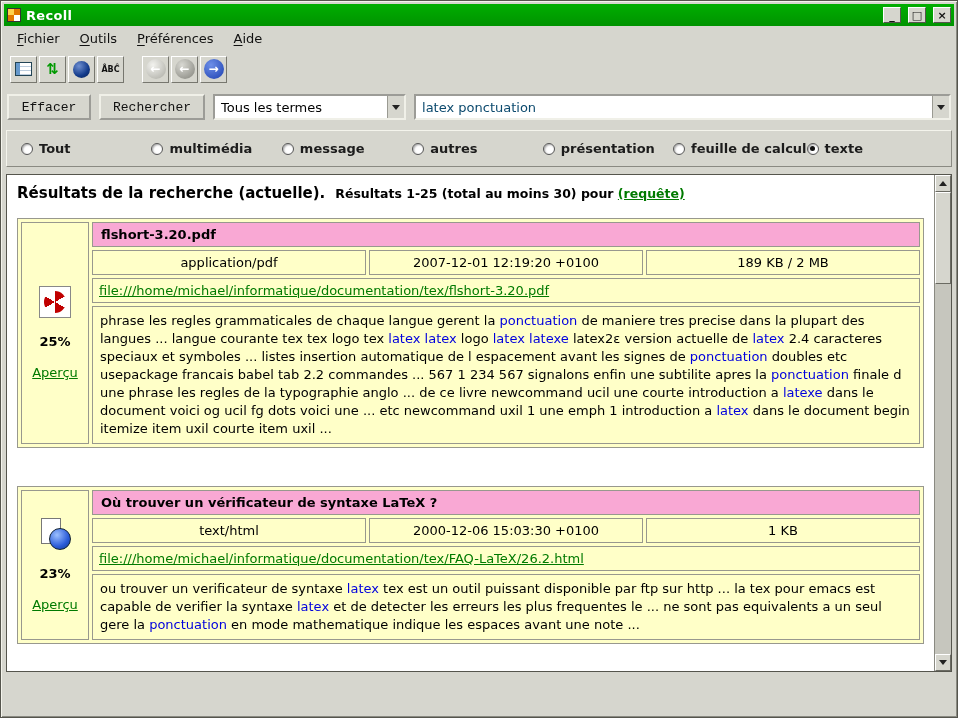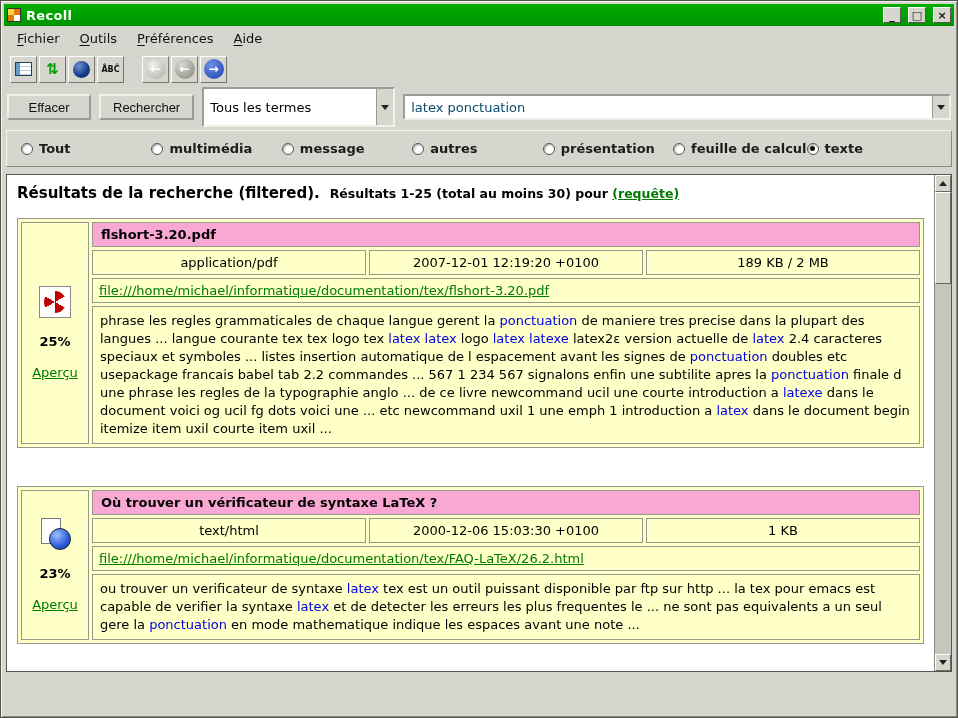--- a/index.html
+++ b/index.html
@@ -40,22 +40,22 @@
   .ic-abc { font-size:8px; font-weight:bold; color:#111; }
   .circle-ic { width:20px; height:20px; border-radius:50%; display:flex; align-items:center;
                justify-content:center; color:#fff; font-size:12px; font-weight:bold; line-height:1; }
   .c-light { background:radial-gradient(circle at 35% 30%, #f2f2ee, #aaaaa2); }
   .c-gray  { background:radial-gradient(circle at 35% 30%, #d8d8d2, #83837b); }
   .c-blue  { background:radial-gradient(circle at 35% 30%, #6d8fe8, #1c3fb0); }
 
   
   .search-row { height:34px; flex:0 0 34px; display:flex; align-items:center; gap:8px; padding:0 3px; margin-top:3px; }
   .btn { min-width:84px; height:26px; background:#d6d6ce; border:2px outset #f0f0e8;
-         font-family:Liberation Sans, sans-serif; font-size:13px; color:#111; padding:0 12px; }
-  .combo { width:193px; height:40px; background:#fff; border:2px inset #f0f0e8; display:flex; align-items:center; }
+         font-family:Liberation Mono, monospace; font-size:13px; color:#111; padding:0 12px; }
+  .combo { width:193px; height:26px; background:#fff; border:2px inset #f0f0e8; display:flex; align-items:center; }
   .combo-value { flex:1; padding:0 6px; white-space:nowrap; overflow:hidden; }
   .combo-btn { width:17px; align-self:stretch; background:#d6d6ce; border-left:1px solid #9a9a92;
                display:flex; align-items:center; justify-content:center; }
   .tri-down { width:0; height:0; border-left:4px solid transparent; border-right:4px solid transparent;
               border-top:5px solid #222; }
   .tri-up { width:0; height:0; border-left:4px solid transparent; border-right:4px solid transparent;
             border-bottom:5px solid #222; }
   .query-wrap { flex:1; height:26px; background:#fff; border:2px inset #f0f0e8; display:flex; align-items:center; }
   .query-input { flex:1; border:0; outline:0; background:#fff; font-family:inherit; font-size:13px;
                  padding:0 6px; height:100%; color:#0c4a6e; }
@@ -209,21 +209,21 @@
     <label class="radio-item">
       <span class="radio checked"></span>
       <span class="radio-label">texte</span>
     </label>
   </div>
 
   <div class="results-area">
     <div class="results-content">
 
       <div class="res-header">
-        <span class="rh-title">Résultats de la recherche (filtered).</span>
+        <span class="rh-title">Résultats de la recherche (actuelle).</span>
         <span class="rh-sub">
           <span>Résultats 1-25 (total au moins 30) pour</span>
           <a class="green-link">(requête)</a>
         </span>
       </div>
 
       <div class="result">
         <div class="r-left">
           <span class="icon-pdf"></span>
           <span class="pct">25%</span>

